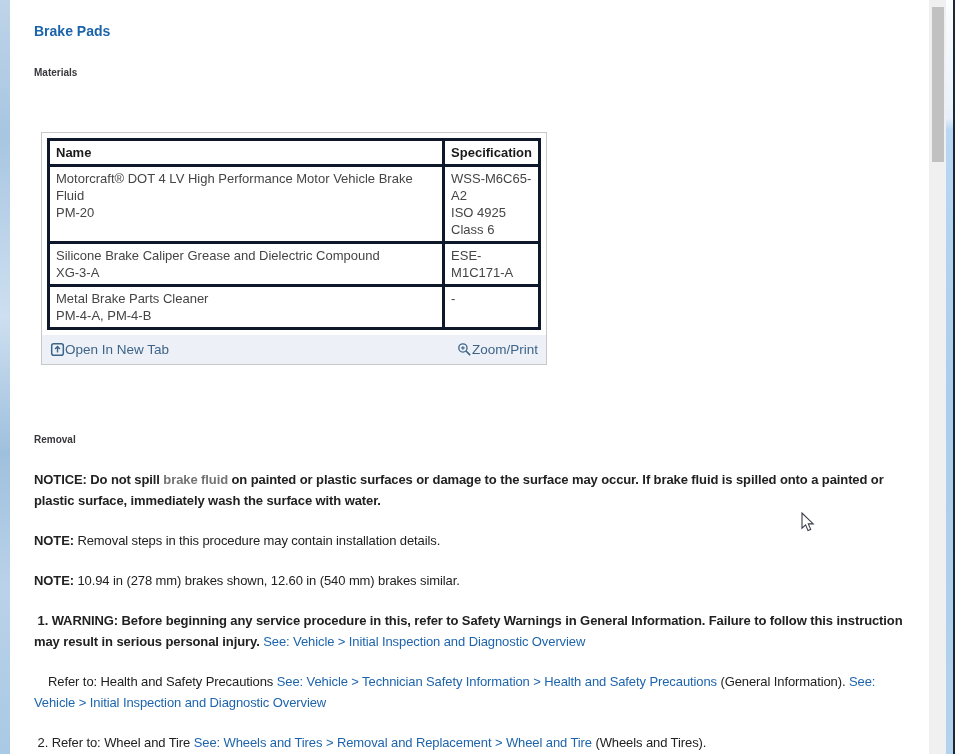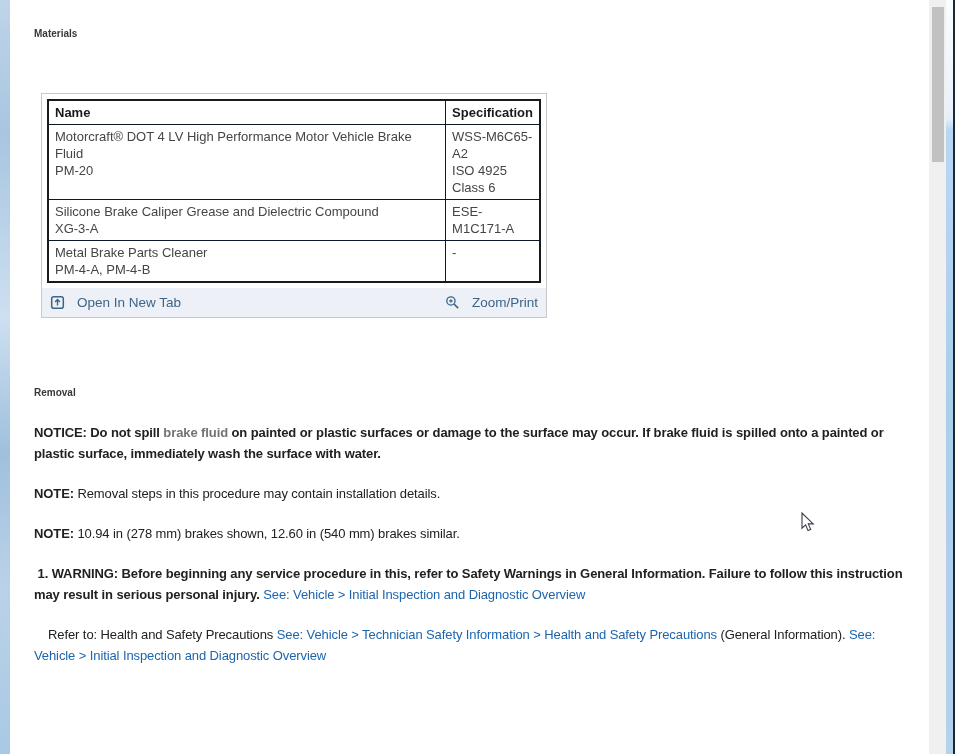--- a/index.html
+++ b/index.html
@@ -19,47 +19,48 @@
 
   .doc-title { color:#1b63ab; font-size:14px; font-weight:bold; margin-top:24px; line-height:15px; }
   .sec-head  { color:#37383b; font-size:10px; font-weight:bold; line-height:15px; }
   .head-materials { margin-top:26px; }
   .head-removal  { margin-top:67px; }
 
   
   .tbl-wrap { margin-top:52px; margin-left:7px; width:506px; border:1px solid #c8c8c8; background:#ffffff; }
   .tbl-pad { padding:5px 5px 0 5px; }
   table.mat { border-collapse:collapse; width:100%; font-size:13px; color:#454545; }
-  table.mat th, table.mat td { border:1px solid #0f172a; text-align:left; vertical-align:top;
+  table.mat th, table.mat td { border:3px solid #0f172a; text-align:left; vertical-align:top;
     padding:3px 6px; line-height:17px; }
   table.mat { border:2px solid #1a1a1a; }
   table.mat th { color:#1a1a1a; font-size:13px; }
   table.mat td.spec, table.mat th.spec { width:90px;margin-top:16px; }
   .tbl-footer { background:#edf1f7; height:29px; display:flex; align-items:center;
     justify-content:space-between; padding:0 8px; margin-top:5px; }
-  .tbl-link { color:#3d6488; font-size:13.5px; display:flex; align-items:center; gap:12px; cursor:pointer; }
+  .tbl-link { color:#3d6488; font-size:13.5px; display:flex; align-items:center; gap:0; cursor:pointer; }
   .tbl-link svg { display:block; }
 
   
   .para { font-size:13px; line-height:21px; color:#212121; margin-top:19px; max-width:880px;
     white-space:pre-wrap; letter-spacing:-0.1px; }
   .para-notice { margin-top:22px; }
   .seg-b { font-weight:bold;margin-top:8px; }
   .seg-link { color:#1d64ad;text-align:right; }
   .seg-blink { color:#737373; font-weight:bold; }
 
   .cursor { position:absolute; left:801px; top:512px; width:15px; height:22px; pointer-events:none; }
 </style>
 </head>
 <body>
 
 <div class="left-strip"></div>
 
 <div class="content">
 
+  <div class="doc-title">Brake Pads</div>
 
   <div class="sec-head head-materials">Materials</div>
 
   <div class="tbl-wrap">
     <div class="tbl-pad">
       <table class="mat">
         <thead>
           <tr>
             <th>Name</th>
             <th class="spec">Specification</th>
@@ -104,20 +105,21 @@
     </div>
   </div>
 
   <div class="sec-head head-removal">Removal</div>
 
   <p class="para para-notice"><span class="seg-b">NOTICE: Do not spill </span><span class="seg-blink">brake fluid</span><span class="seg-b"> on painted or plastic surfaces or damage to the surface may occur. If brake fluid is spilled onto a painted or plastic surface, immediately wash the surface with water.</span></p>
   <p class="para"><span class="seg-b">NOTE: </span><span>Removal steps in this procedure may contain installation details.</span></p>
   <p class="para"><span class="seg-b">NOTE: </span><span>10.94 in (278 mm) brakes shown, 12.60 in (540 mm) brakes similar.</span></p>
   <p class="para"><span class="seg-b"> 1. WARNING: Before beginning any service procedure in this, refer to Safety Warnings in General Information. Failure to follow this instruction may result in serious personal injury. </span><span class="seg-link">See: Vehicle &gt; Initial Inspection and Diagnostic Overview</span></p>
   <p class="para"><span>    Refer to: Health and Safety Precautions </span><span class="seg-link">See: Vehicle &gt; Technician Safety Information &gt; Health and Safety Precautions</span><span> (General Information). </span><span class="seg-link">See: Vehicle &gt; Initial Inspection and Diagnostic Overview</span></p>
+  <p class="para"><span> 2. Refer to: Wheel and Tire </span><span class="seg-link">See: Wheels and Tires &gt; Removal and Replacement &gt; Wheel and Tire</span><span> (Wheels and Tires).</span></p>
 
 </div>
 
 <div class="scroll-track"></div>
 <div class="scroll-thumb"></div>
 <div class="right-strip"></div>
 <div class="edge-dark"></div>
 
 <div class="cursor">
   <svg width="15" height="22" viewBox="0 0 15 22">

